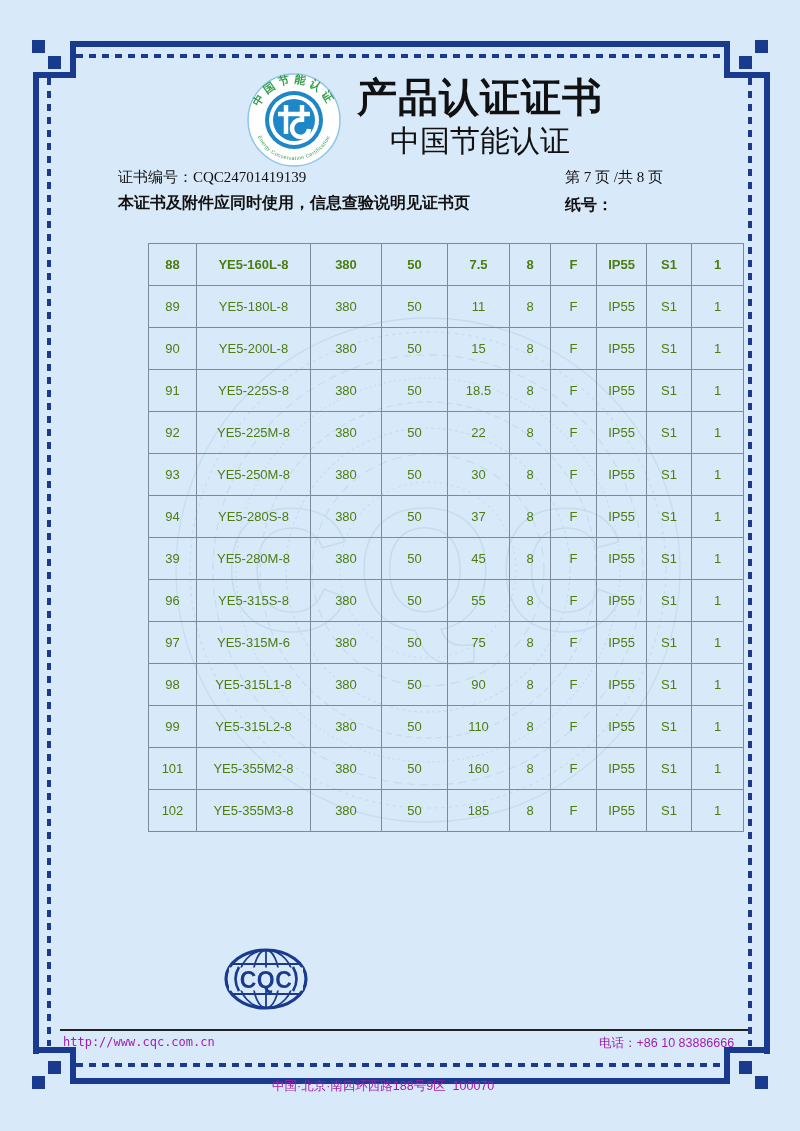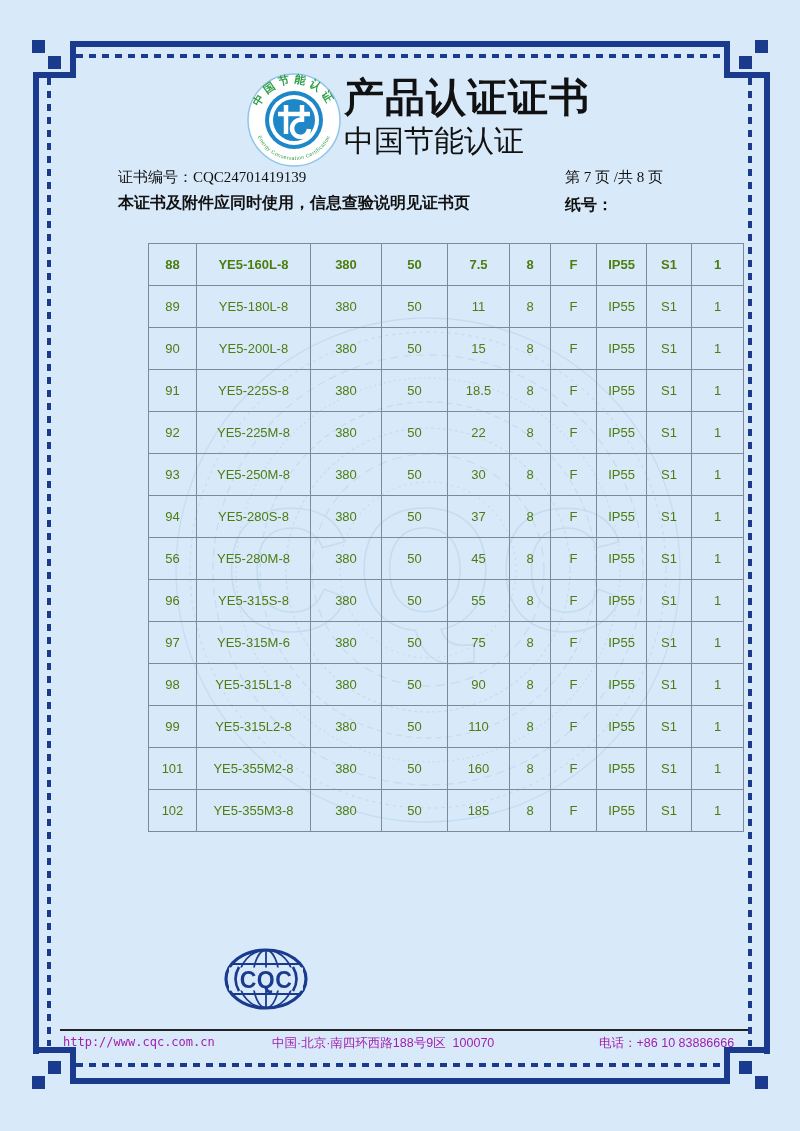--- a/index.html
+++ b/index.html
@@ -12,21 +12,21 @@
   .seg{position:absolute;background:#1a3a8e;}
   .sq{position:absolute;width:13px;height:13px;background:#1a3a8e;}
   .dash-h{position:absolute;height:4px;
     background:repeating-linear-gradient(90deg,#1a3a8e 0 7px,transparent 7px 13px);}
   .dash-v{position:absolute;width:4px;
     background:repeating-linear-gradient(180deg,#1a3a8e 0 7px,transparent 7px 13px);}
   
   .watermark{position:absolute;left:160px;top:300px;z-index:0;opacity:.55;}
   
   .logo{position:absolute;left:246px;top:72px;z-index:2;}
-  .titles{position:absolute;left:344px;top:74px;width:272px;z-index:2;}
+  .titles{position:absolute;left:344px;top:74px;width:272px;text-align:center;z-index:2;}
   .title{font-size:40px;font-weight:bold;line-height:46px;letter-spacing:1px;white-space:nowrap;}
   .subtitle{font-size:30px;line-height:38px;margin-top:2px;white-space:nowrap;}
   .cert-line{position:absolute;left:118px;top:168px;font-family:"Liberation Serif",serif;
     font-size:15px;z-index:2;white-space:pre;}
   .page-info{position:absolute;left:565px;top:168px;font-family:"Liberation Serif",serif;
     font-size:15px;z-index:2;white-space:pre;}
   .note-line{position:absolute;left:118px;top:193px;font-size:16px;font-weight:bold;z-index:2;}
   .paper-label{position:absolute;left:565px;top:195px;font-size:16px;font-weight:bold;z-index:2;}
   
   .cert-table{
@@ -39,21 +39,21 @@
     text-align:center;vertical-align:middle;overflow:hidden;white-space:nowrap;
   }
   .cert-table tr:first-child td{font-weight:bold;}
   
   .cqc-logo{position:absolute;left:222px;top:946px;z-index:2;}
   .org-name{position:absolute;left:316px;top:950px;font-size:37px;letter-spacing:2px;
     z-index:2;white-space:nowrap;}
   .footer-rule{position:absolute;left:60px;top:1029px;width:688px;height:1.5px;background:#222;z-index:2;}
   .footer-text{position:absolute;top:1035px;font-size:12.5px;color:#a21caf;z-index:2;white-space:pre;}
   .f-url{left:63px;font-family:"DejaVu Sans Mono",monospace;font-size:12px;}
-  .f-addr{left:272px;}
+  .f-addr{left:272px;margin-top:43px;}
   .f-phone{left:599px;}
 </style>
 </head>
 <body>
 
 <div class="page">
 
   <svg class="watermark" width="540" height="540" viewBox="0 0 540 540">
     <g fill="none" stroke="#b7d2e9" stroke-width="1.3">
       <circle cx="268" cy="270" r="252"></circle>
@@ -220,21 +220,21 @@
           <td>380</td>
           <td>50</td>
           <td>37</td>
           <td>8</td>
           <td>F</td>
           <td>IP55</td>
           <td>S1</td>
           <td>1</td>
         </tr>
         <tr>
-          <td>56</td>
+          <td>39</td>
           <td>YE5-280M-8</td>
           <td>380</td>
           <td>50</td>
           <td>45</td>
           <td>8</td>
           <td>F</td>
           <td>IP55</td>
           <td>S1</td>
           <td>1</td>
         </tr>

